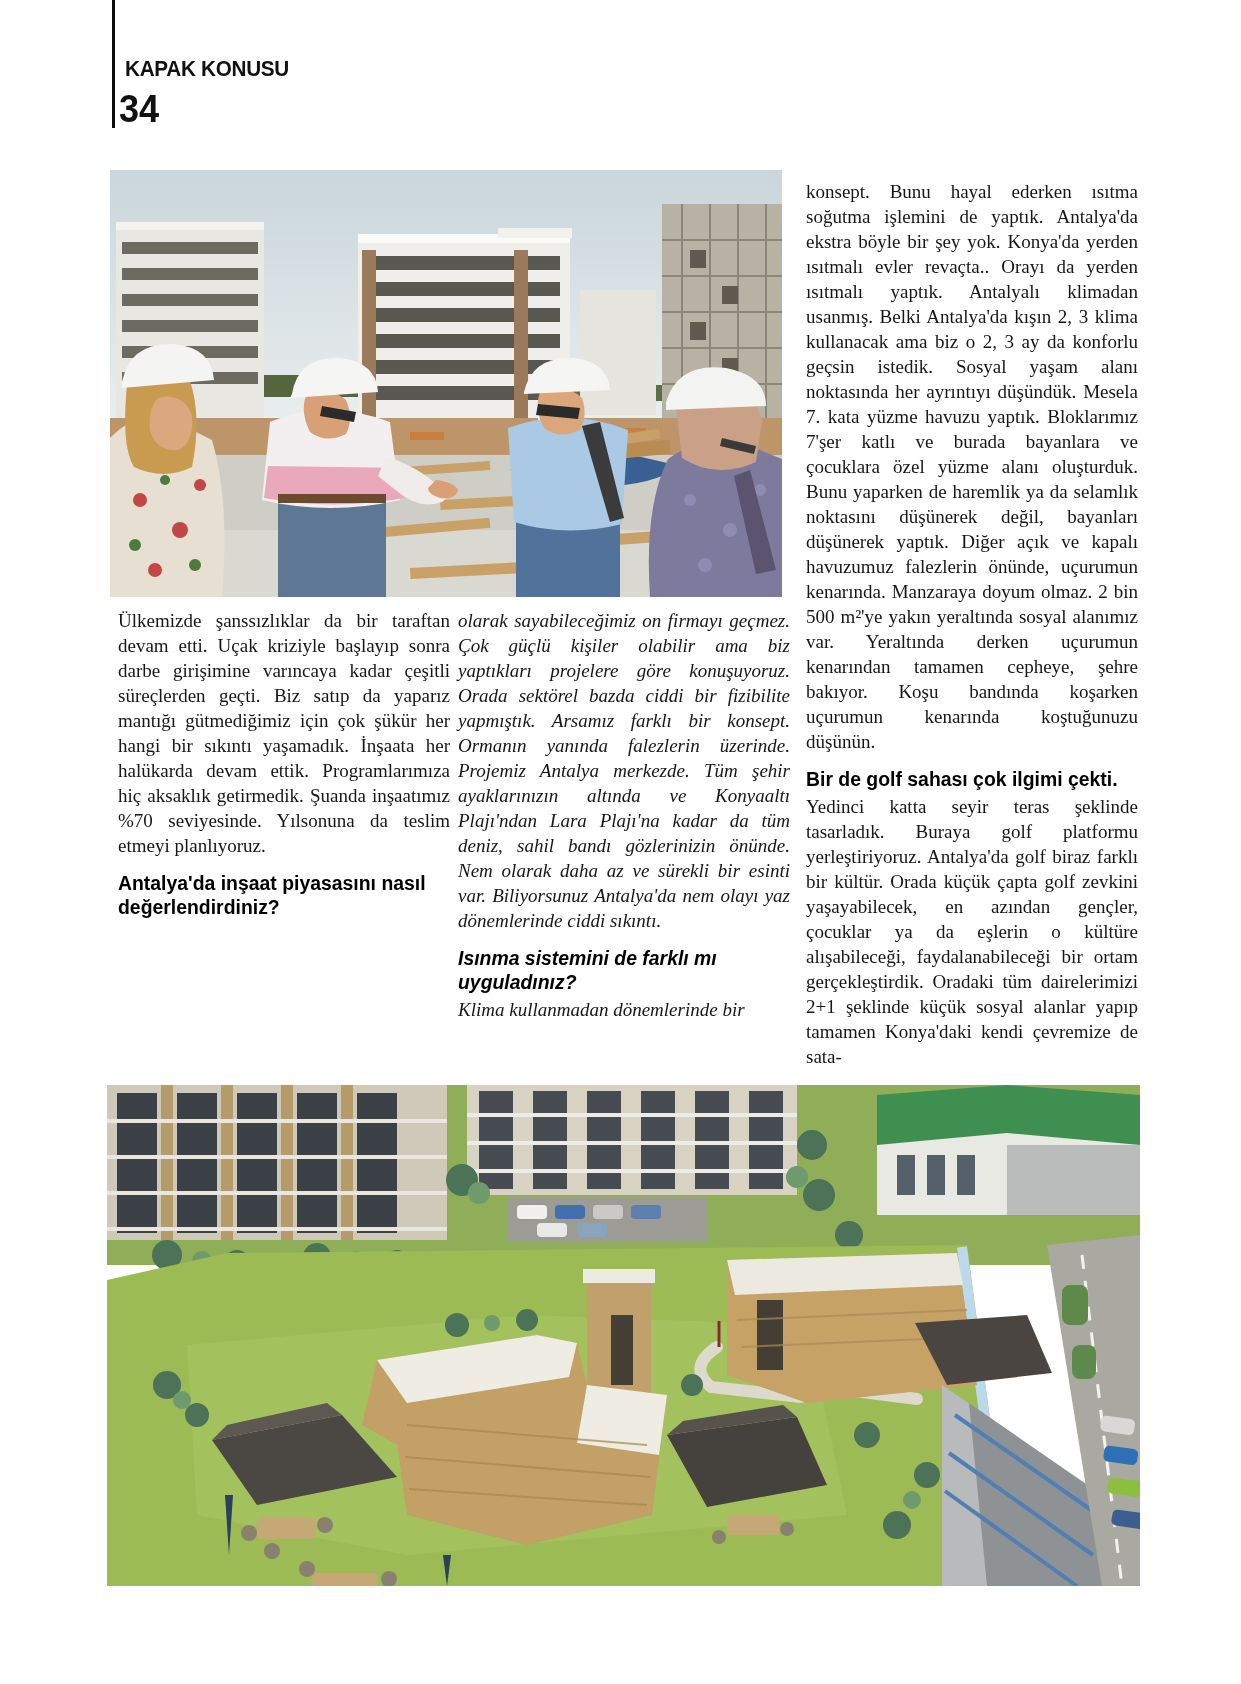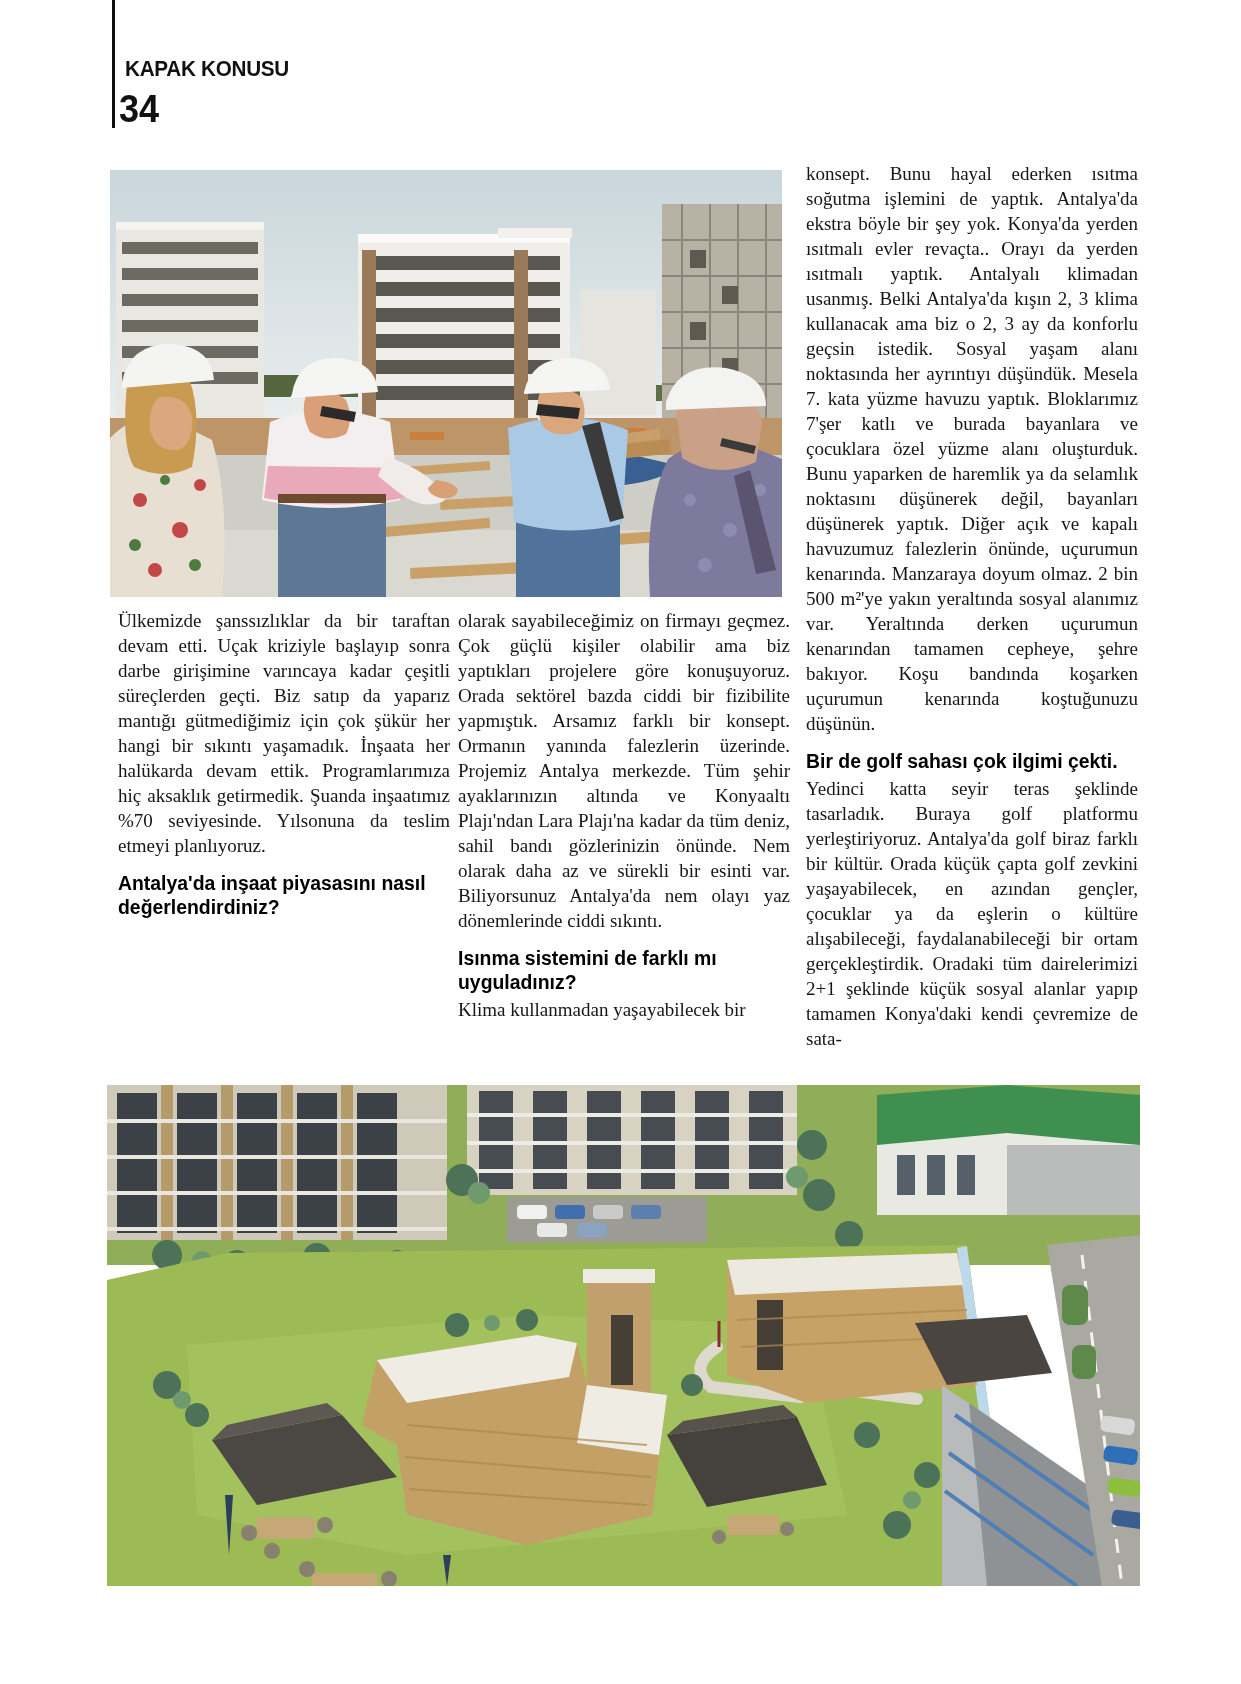--- a/index.html
+++ b/index.html
@@ -21,22 +21,22 @@
     color:#111;transform:scaleX(0.95);transform-origin:left;
   }
   
   .col{position:absolute;width:332px;font-size:19px;line-height:25px;text-align:justify;}
   .col p{margin:0;}
   .col .qhead{
     font-family:"Liberation Sans",sans-serif;font-weight:bold;font-size:20px;line-height:24px;
     color:#000;margin:13px 0 3px 0;text-align:left;transform:scaleX(0.97);transform-origin:left;
   }
   .col-left{left:118px;top:608px;}
-  .col-middle{left:458px;top:608px;}
-  .col-right{left:806px;top:161px;}
+  .col-middle{left:458px;top:608px;font-style:italic;}
+  .col-right{left:806px;top:179px;}
   
   figure{margin:0;padding:0;position:absolute;}
   .top-photo{left:110px;top:170px;width:672px;height:427px;}
   .bottom-render{left:107px;top:1085px;width:1033px;height:501px;}
   figure svg{display:block;width:100%;height:100%;}
 </style>
 </head>
 <body>
 
 <div class="page">
@@ -208,21 +208,21 @@
   </figure>
 
   <div class="col col-left">
     <p>Ülkemizde şanssızlıklar da bir taraftan devam etti. Uçak kriziyle başlayıp sonra darbe girişimine varıncaya kadar çeşitli süreçlerden geçti. Biz satıp da yaparız mantığı gütmediğimiz için çok şükür her hangi bir sıkıntı yaşamadık. İnşaata her halükarda devam ettik. Programlarımıza hiç aksaklık getirmedik. Şuanda inşaatımız %70 seviyesinde. Yılsonuna da teslim etmeyi planlıyoruz.</p>
     <p class="qhead">Antalya'da inşaat piyasasını nasıl değerlendirdiniz?</p>
   </div>
 
   <div class="col col-middle">
     <p>olarak sayabileceğimiz on firmayı geçmez. Çok güçlü kişiler olabilir ama biz yaptıkları projelere göre konuşuyoruz. Orada sektörel bazda ciddi bir fizibilite yapmıştık. Arsamız farklı bir konsept. Ormanın yanında falezlerin üzerinde. Projemiz Antalya merkezde. Tüm şehir ayaklarınızın altında ve Konyaaltı Plajı'ndan Lara Plajı'na kadar da tüm deniz, sahil bandı gözlerinizin önünde. Nem olarak daha az ve sürekli bir esinti var. Biliyorsunuz Antalya'da nem olayı yaz dönemlerinde ciddi sıkıntı.</p>
     <p class="qhead">Isınma sistemini de farklı mı uyguladınız?</p>
-    <p>Klima kullanmadan yaşayabilecek bir</p>
+    <p>Klima kullanmadan dönemlerinde bir</p>
   </div>
 
   <div class="col col-right">
     <p>konsept. Bunu hayal ederken ısıtma soğutma işlemini de yaptık. Antalya'da ekstra böyle bir şey yok. Konya'da yerden ısıtmalı evler revaçta.. Orayı da yerden ısıtmalı yaptık. Antalyalı klimadan usanmış. Belki Antalya'da kışın 2, 3 klima kullanacak ama biz o 2, 3 ay da konforlu geçsin istedik. Sosyal yaşam alanı noktasında her ayrıntıyı düşündük. Mesela 7. kata yüzme havuzu yaptık. Bloklarımız 7'şer katlı ve burada bayanlara ve çocuklara özel yüzme alanı oluşturduk. Bunu yaparken de haremlik ya da selamlık noktasını düşünerek değil, bayanları düşünerek yaptık. Diğer açık ve kapalı havuzumuz falezlerin önünde, uçurumun kenarında. Manzaraya doyum olmaz. 2 bin 500 m²'ye yakın yeraltında sosyal alanımız var. Yeraltında derken uçurumun kenarından tamamen cepheye, şehre bakıyor. Koşu bandında koşarken uçurumun kenarında koştuğunuzu düşünün.</p>
     <p class="qhead">Bir de golf sahası çok ilgimi çekti.</p>
     <p>Yedinci katta seyir teras şeklinde tasarladık. Buraya golf platformu yerleştiriyoruz. Antalya'da golf biraz farklı bir kültür. Orada küçük çapta golf zevkini yaşayabilecek, en azından gençler, çocuklar ya da eşlerin o kültüre alışabileceği, faydalanabileceği bir ortam gerçekleştirdik. Oradaki tüm dairelerimizi 2+1 şeklinde küçük sosyal alanlar yapıp tamamen Konya'daki kendi çevremize de sata-</p>
   </div>
 
   <figure class="bottom-render">
     <svg viewBox="0 0 1033 501" preserveAspectRatio="none">

